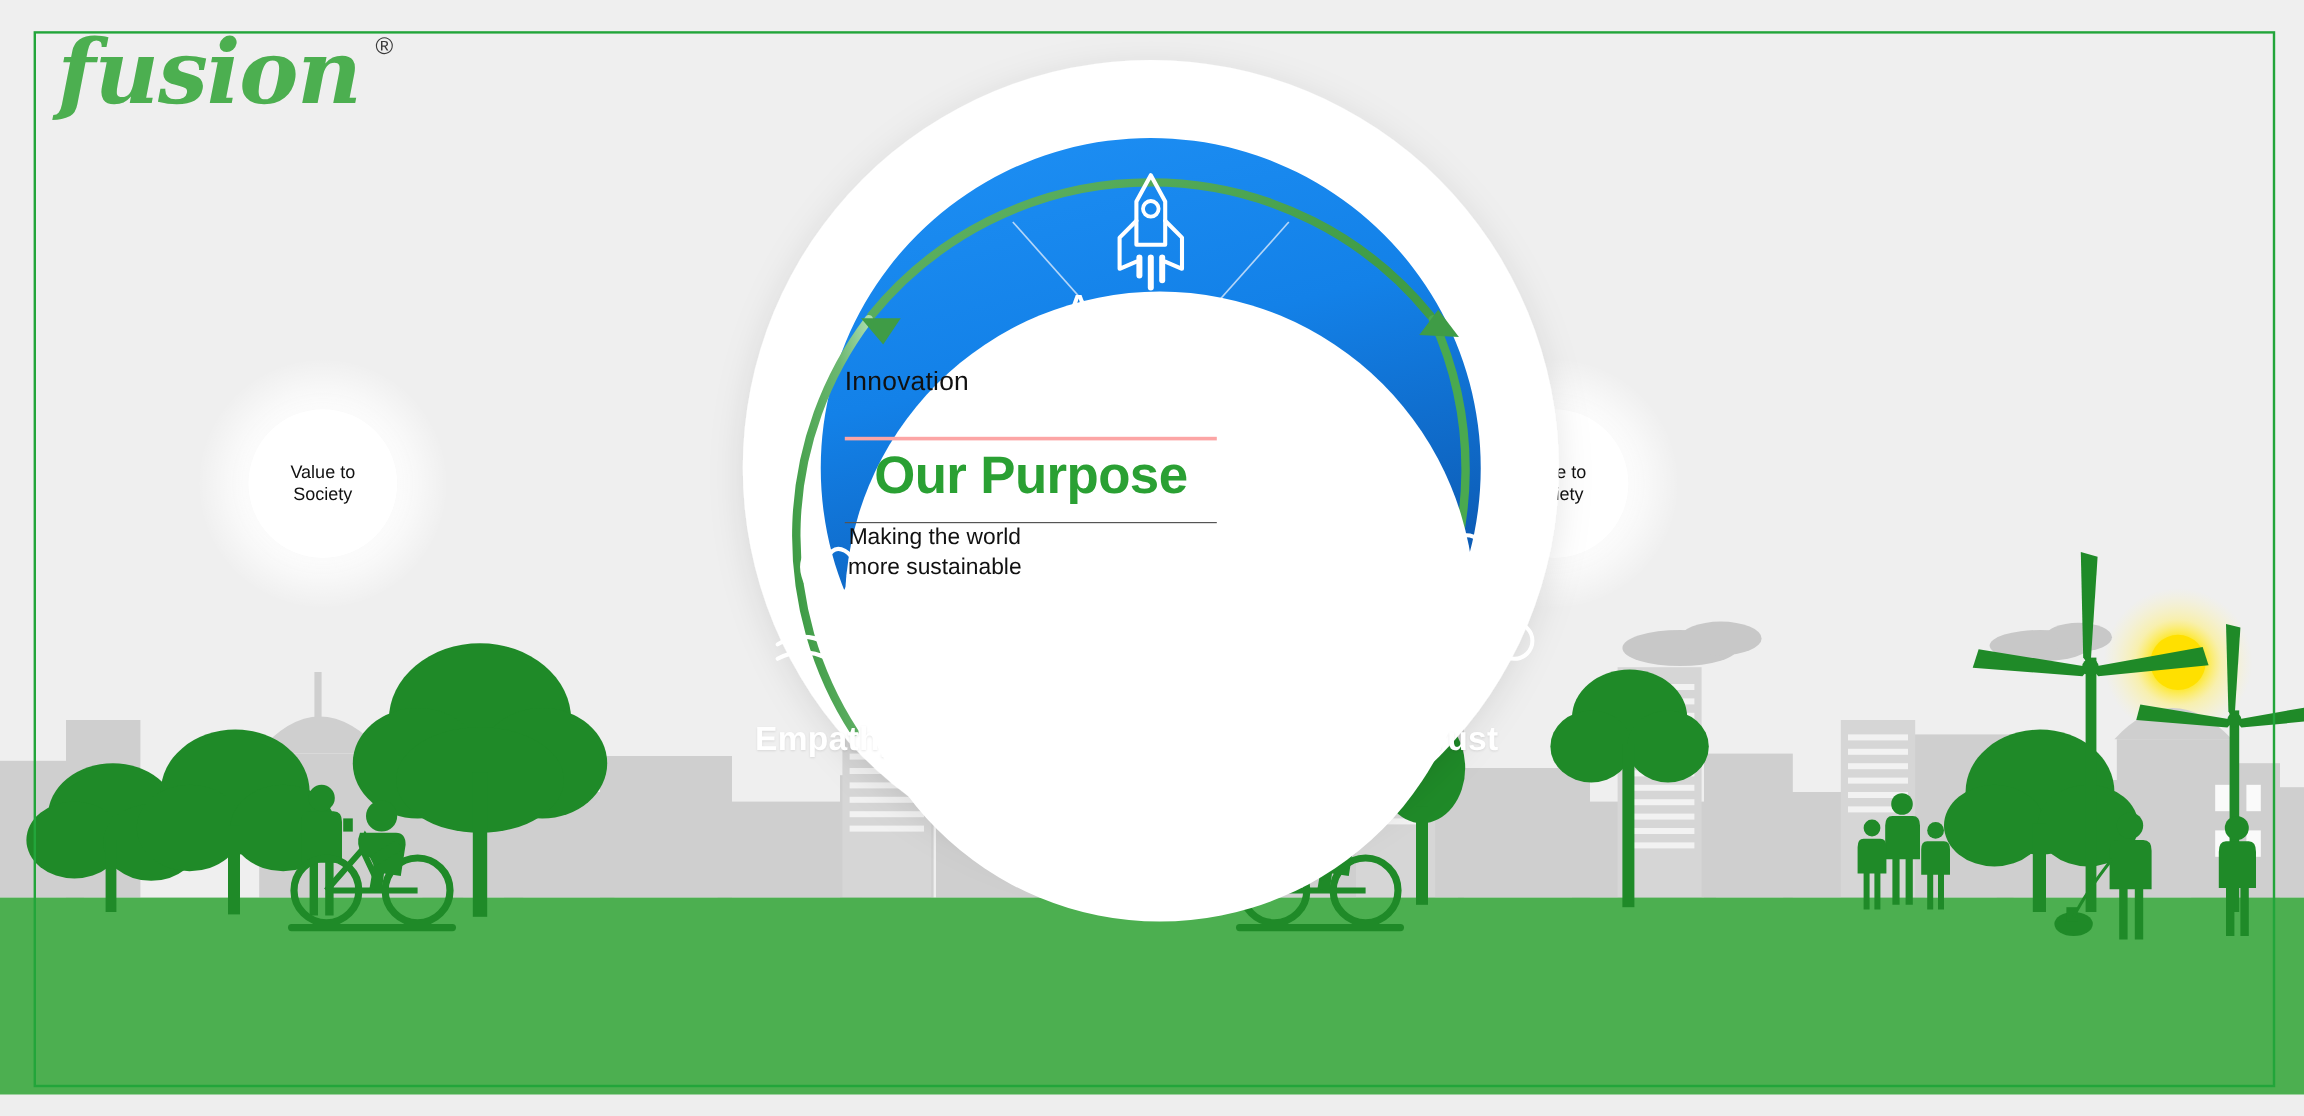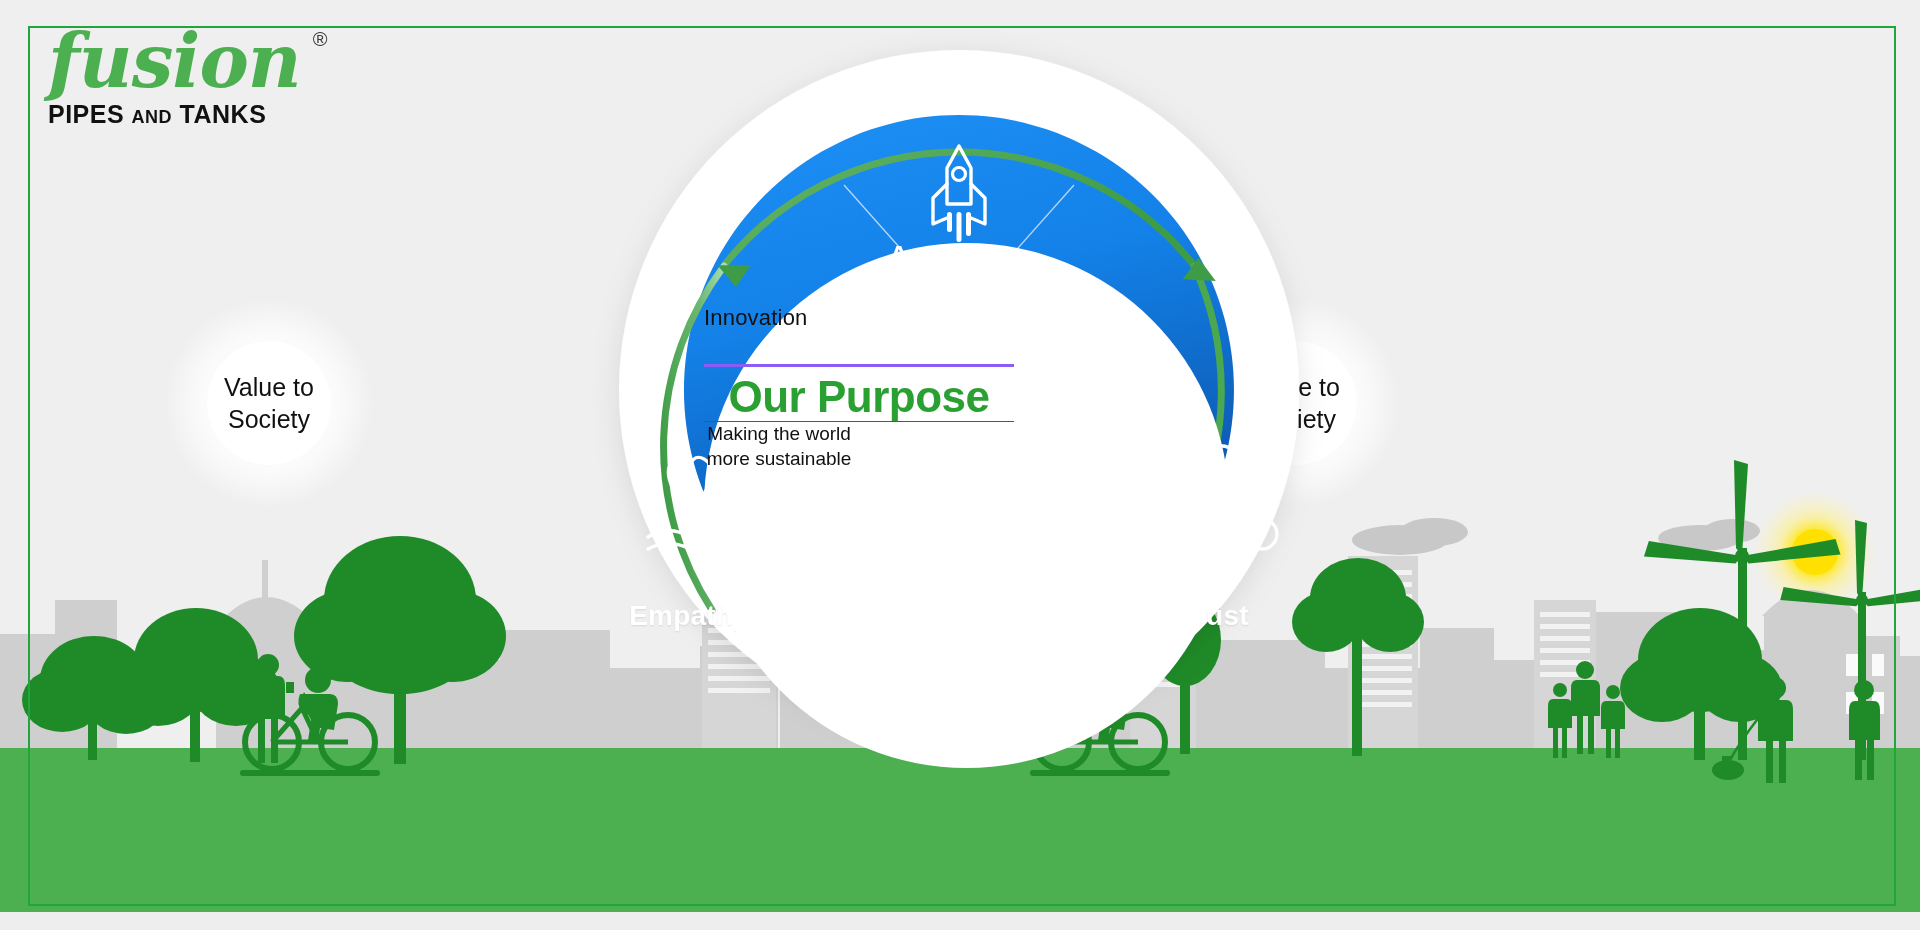--- a/index.html
+++ b/index.html
@@ -72,21 +72,21 @@
     border-radius: 50%;
     background: radial-gradient(circle at 50% 50%, #ffffff 0 44%, rgba(255,255,255,0.62) 52%, rgba(255,255,255,0.0) 72%);
     display: flex; align-items: center; justify-content: center;
   }
   .bubble {
     width: 124px; height: 124px;
     border-radius: 50%;
     background: #ffffff;
     display: flex; align-items: center; justify-content: center;
     text-align: center;
-    font-size: 25px;
+    font-size: 15px;
     font-weight: 500;
     color: #111;
     line-height: 1.28;
     box-shadow: 0 0 22px rgba(0,0,0,0.045);
   }
   #bubble-left  { left: 166px; top: 300px; }
   #bubble-right { left: 1192px; top: 300px; }
 
   
   #diagram {
@@ -134,23 +134,23 @@
     justify-content: flex-start;
     padding-top: 62px;
   }
   #core-innovation {
     font-size: 22px; color: #111; font-weight: 400;
     letter-spacing: 0.2px;
   }
   #core-purpose-box {
     margin-top: 33px;
     width: 310px;
-    border-top: 3px solid #8b5cf6;
+    border-top: 3px solid #fca5a5;
     border-bottom: 1.5px solid #555;
-    padding: 6px 0 0;
+    padding: 6px 0 14px;
   }
   #core-purpose {
     font-size: 44px;
     font-weight: 700;
     color: #2aa033;
     letter-spacing: -0.5px;
     text-align: center;
     line-height: 1.1;
   }
   #core-cols {
@@ -396,25 +396,20 @@
     </g>
   </svg>
 
   <div id="page-border"></div>
 
   <div id="logo">
     <div class="word">
       <span>fusion</span>
       <span class="reg">®</span>
     </div>
-    <div class="sub">
-      <span>PIPES</span>
-      <span class="sm">AND</span>
-      <span>TANKS</span>
-    </div>
   </div>
 
   <div class="bubble-wrap" id="bubble-left">
     <div class="bubble">
       <span>
         <span>Value to</span><br>
         <span>Society</span>
       </span>
     </div>
   </div>

